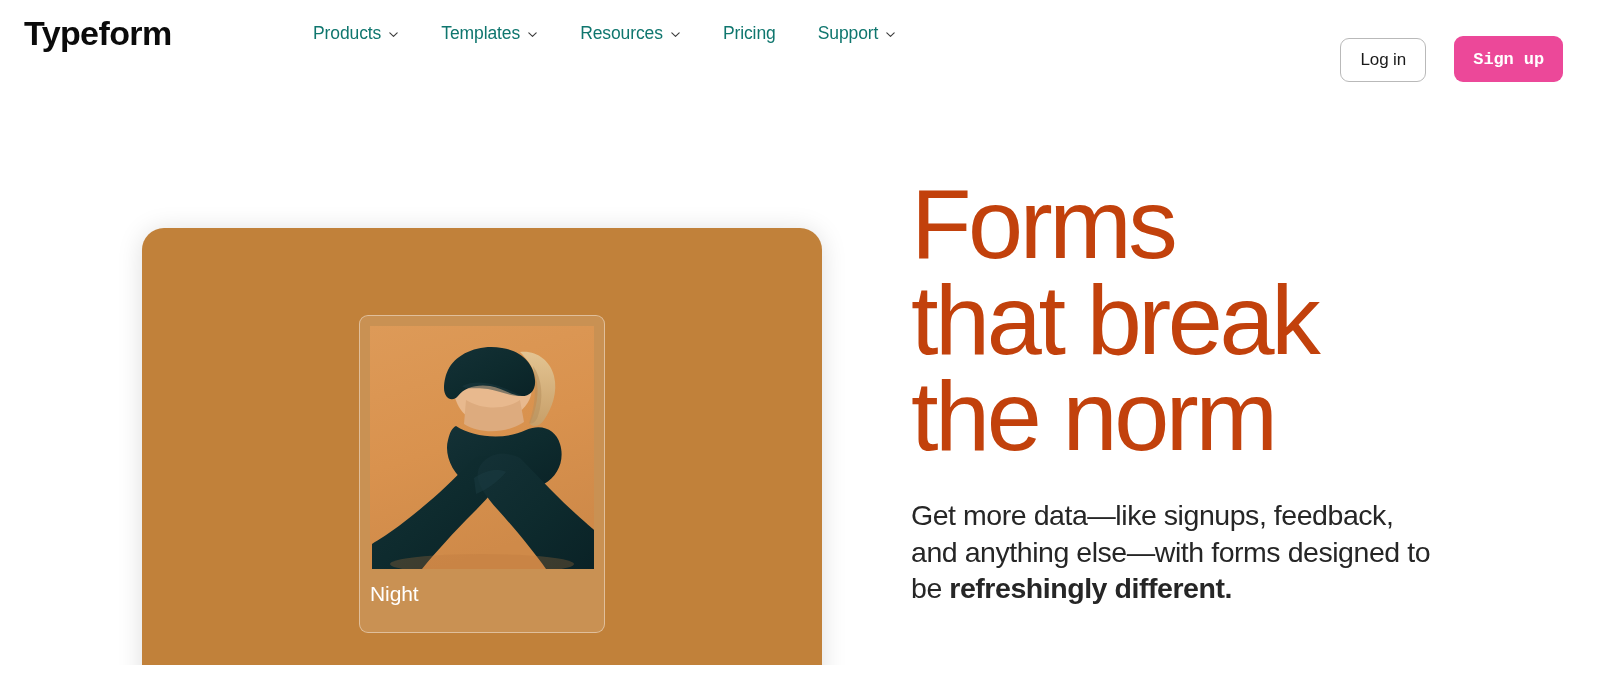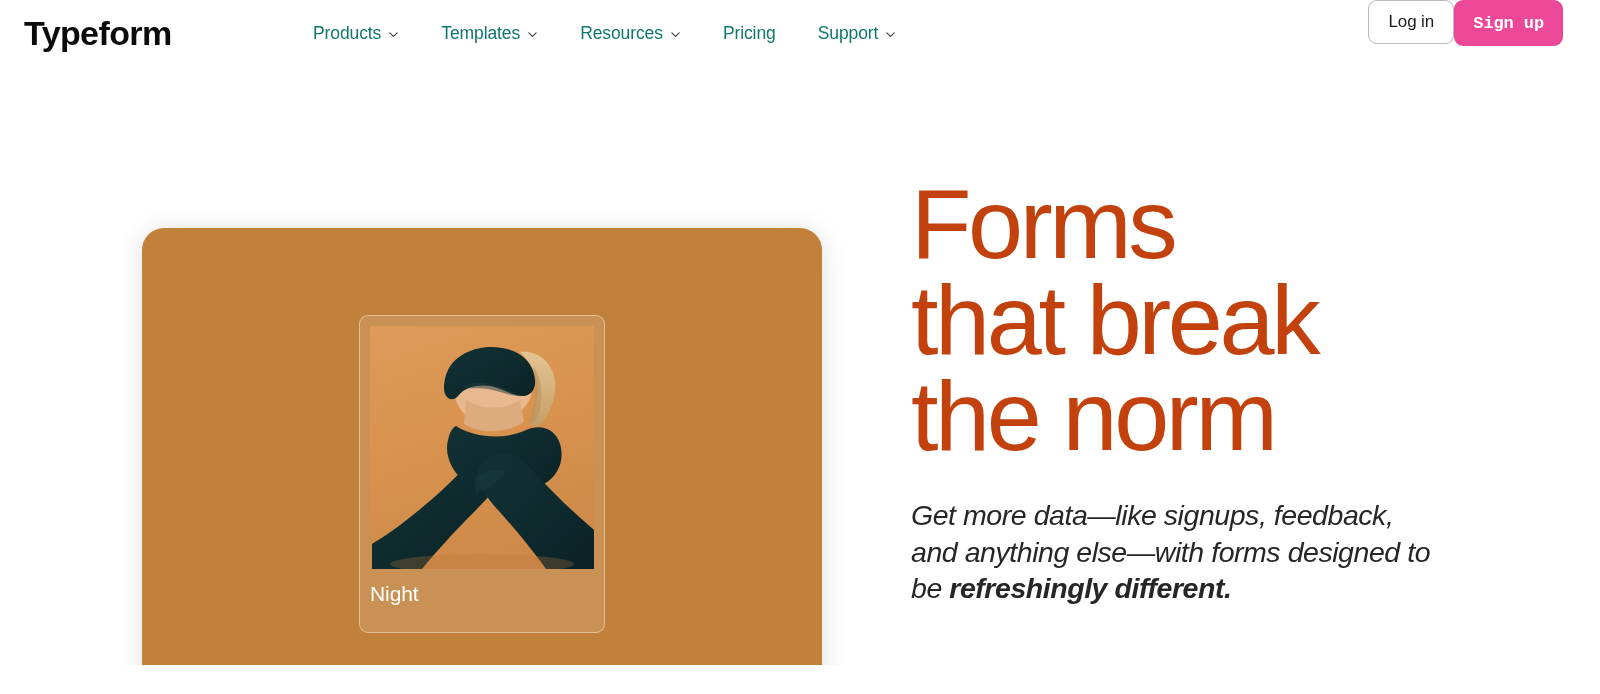--- a/index.html
+++ b/index.html
@@ -76,25 +76,25 @@
     width: 11px;
     height: 11px;
     position: relative;
     top: 1px;
   }
   .chev svg { display: block; }
 
   .auth-group {
     position: absolute;
     right: 24px;
-    top: 0;
+    top: 16px;
     height: 66px;
     display: flex;
-    align-items: flex-start;
-    gap: 0;
+    align-items: flex-end;
+    gap: 28px;
   }
 
   .btn-login {
     height: 44px;
     min-width: 86px;
     padding: 0 19px;
     border: 1px solid #b9b9b9;
     border-radius: 9px;
     background: #ffffff;
     color: #1a1a1a;
@@ -197,21 +197,20 @@
 
   .hero-sub {
     margin-top: 33px;
     font-size: 28.5px;
     line-height: 36.5px;
     font-weight: 400;
     letter-spacing: -0.45px;
     color: #262626;
     font-family: "Liberation Sans", sans-serif;
     width: 535px;
-    font-style: italic;
   }
   .hero-sub .accent { font-weight: 700; }
 
   
   .page-cut {
     position: absolute;
     top: 665px; left: 0;
     width: 1600px;
     height: 29px;
     background: #ffffff;

